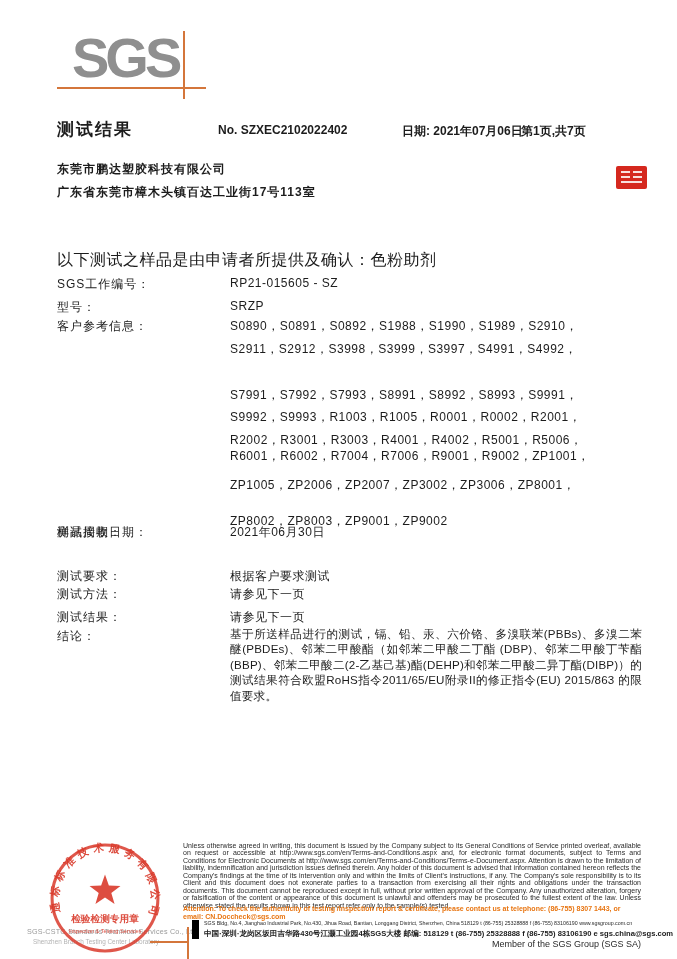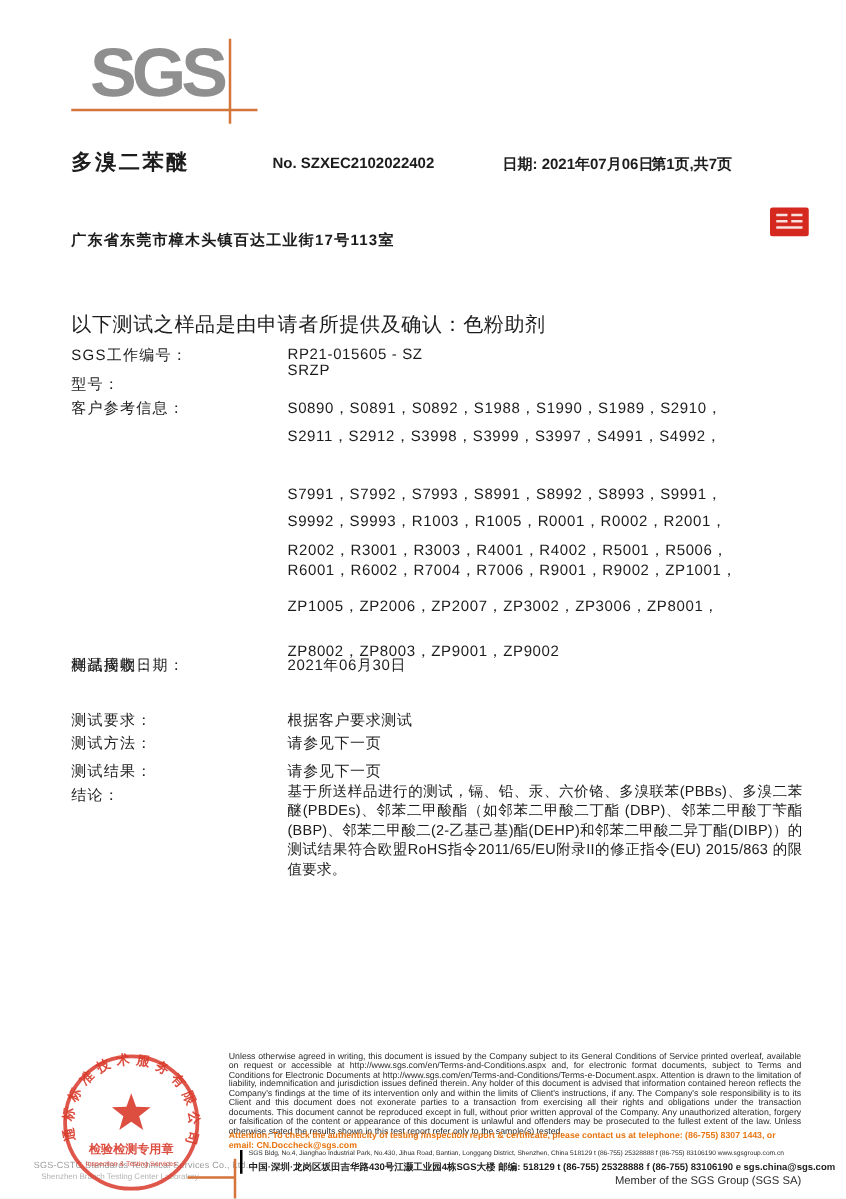--- a/index.html
+++ b/index.html
@@ -25,56 +25,57 @@
   .red-badge{left:616px;top:166px;width:31px;height:23px;background:#d5281e;border-radius:2px;}
   .red-badge i{position:absolute;background:rgba(255,255,255,.85);display:block;}
   
   .stamp{left:48px;top:841px;}
   .footer-co1{left:27px;top:927px;font-size:7.2px;color:#9a9a9a;letter-spacing:0.2px;white-space:nowrap;}
   .footer-co2{left:33px;top:938px;font-size:6.4px;color:#b3b3b3;white-space:nowrap;}
   .disclaimer{left:183px;top:842px;width:458px;font-size:7px;line-height:7.45px;
               text-align:justify;color:#2a2a2a;}
   .attention{left:183px;top:905px;width:458px;font-size:7px;line-height:7.5px;
              font-weight:bold;color:#e87511;}
-  .addr-block{left:192px;top:920px;width:452px;border-left:2px solid #000000;padding-left:5px;}
+  .addr-block{left:192px;top:920px;width:452px;border-left:7px solid #000000;padding-left:5px;}
   .addr-en{font-size:5.3px;color:#2a2a2a;white-space:nowrap;}
   .addr-cn{font-size:7.6px;color:#1c1c1c;white-space:nowrap;margin-top:2.5px;font-weight:bold;}
   .member{right:36px;top:939px;font-size:9px;color:#2a2a2a;}
 </style>
 </head>
 <body>
 
 <div class="page">
 
   <div class="abs sgs-logo">SGS</div>
   <div class="abs cropmark" style="left:183px;top:31px;width:1.5px;height:68px;"></div>
   <div class="abs cropmark" style="left:57px;top:87px;width:149px;height:1.5px;"></div>
 
-  <div class="abs doc-title">多溴二苯醚</div>
+  <div class="abs doc-title">测试结果</div>
   <div class="abs hdr" style="left:218px;top:123px;">No. SZXEC2102022402</div>
   <div class="abs hdr" style="left:402px;top:123px;">日期: 2021年07月06日</div>
   <div class="abs hdr" style="left:521px;top:123px;">第1页,共7页</div>
 
+  <div class="abs applicant" style="top:161px;">东莞市鹏达塑胶科技有限公司</div>
   <div class="abs applicant" style="top:184px;">广东省东莞市樟木头镇百达工业街17号113室</div>
 
   <div class="abs red-badge">
     <i style="left:5px;top:5px;width:9px;height:2px;"></i>
     <i style="left:17px;top:5px;width:9px;height:2px;"></i>
     <i style="left:5px;top:10px;width:9px;height:2px;"></i>
     <i style="left:17px;top:10px;width:9px;height:2px;"></i>
     <i style="left:5px;top:15px;width:21px;height:2px;"></i>
   </div>
 
   <div class="abs body-txt" style="left:57px;top:250px;">以下测试之样品是由申请者所提供及确认：色粉助剂</div>
 
   <span class="lbl" style="top:276px;">SGS工作编号：</span>
   <span class="val" style="top:276px;">RP21-015605 - SZ</span>
 
   <span class="lbl" style="top:299px;">型号：</span>
-  <span class="val" style="top:289px;">SRZP</span>
+  <span class="val" style="top:299px;">SRZP</span>
 
   <span class="lbl" style="top:318px;">客户参考信息：</span>
   <span class="val" style="top:318px;">S0890，S0891，S0892，S1988，S1990，S1989，S2910，</span>
   <span class="val" style="top:341px;">S2911，S2912，S3998，S3999，S3997，S4991，S4992，</span>
   <span class="val" style="top:387px;">S7991，S7992，S7993，S8991，S8992，S8993，S9991，</span>
   <span class="val" style="top:409px;">S9992，S9993，R1003，R1005，R0001，R0002，R2001，</span>
   <span class="val" style="top:432px;">R2002，R3001，R3003，R4001，R4002，R5001，R5006，</span>
   <span class="val" style="top:448px;">R6001，R6002，R7004，R7006，R9001，R9002，ZP1001，</span>
   <span class="val" style="top:477px;">ZP1005，ZP2006，ZP2007，ZP3002，ZP3006，ZP8001，</span>
   <span class="val" style="top:500px;margin-top:13px;">ZP8002，ZP8003，ZP9001，ZP9002</span>

